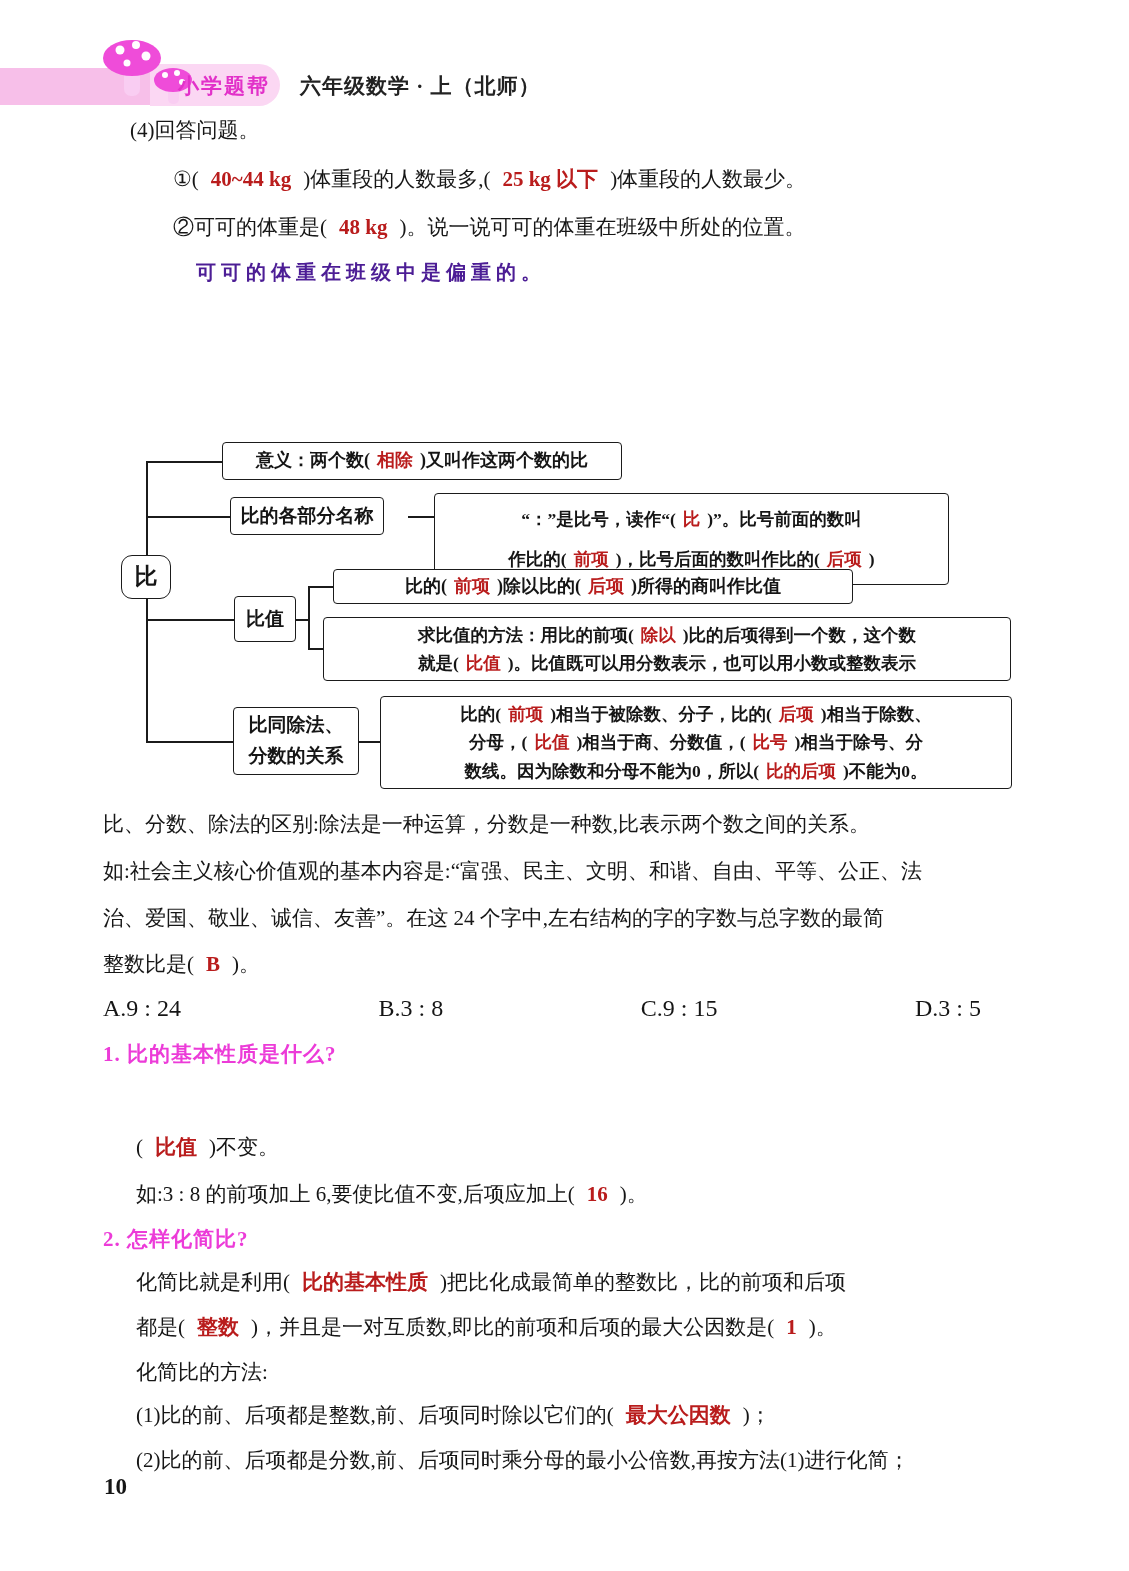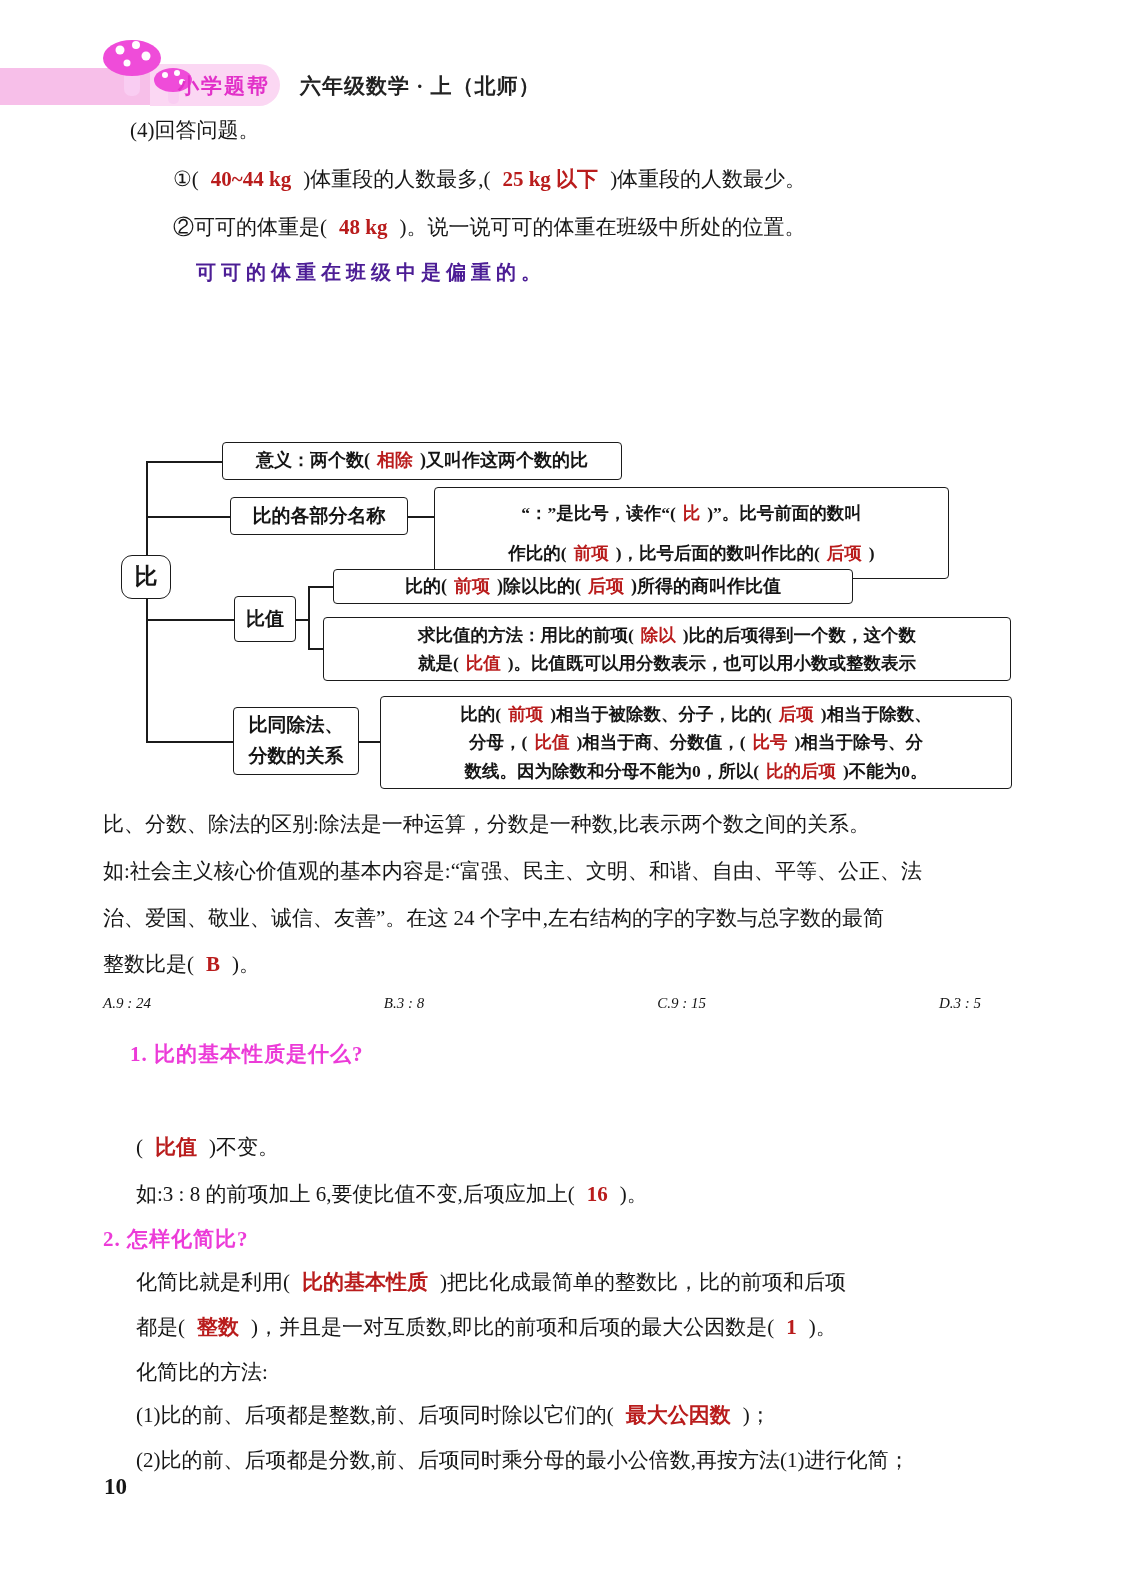--- a/index.html
+++ b/index.html
@@ -17,21 +17,21 @@
   .brand{position:absolute;left:178px;top:72px;font-size:21px;font-weight:bold;color:#e231c9;letter-spacing:2px;}
   .edition{position:absolute;left:300px;top:72px;font-size:21px;font-weight:bold;color:#222;letter-spacing:1px;}
   .mushrooms{position:absolute;left:94px;top:36px;}
   
   .tline{position:absolute;white-space:nowrap;font-size:21px;color:#161616;}
   .ans{color:#b91c1c;font-weight:600;padding:0 12px;}
   .free-answer{position:absolute;white-space:nowrap;font-size:20px;font-weight:bold;color:#4c1d95;letter-spacing:5px;margin-left:24px;}
   .unit-title{position:absolute;left:0;top:343px;width:100%;text-align:center;
     font-size:37px;font-weight:bold;letter-spacing:3px;color:#0c0c0c;}
   .pink-heading{position:absolute;white-space:nowrap;font-size:21px;font-weight:bold;color:#ec3bd8;letter-spacing:1px;}
-  .choices{position:absolute;left:103px;top:995px;width:878px;display:flex;justify-content:space-between;font-size:15px;font-style:italic;}
+  .choices{position:absolute;left:103px;top:995px;width:878px;display:flex;justify-content:space-between;font-size:24px;}
   .choices span{white-space:nowrap;}
   .pagenum{position:absolute;left:104px;top:1474px;font-size:23px;font-weight:bold;}
   
   .dg{position:absolute;left:112px;top:432px;width:930px;height:368px;font-weight:bold;}
   .dg .box{position:absolute;border:1.6px solid #1b1b1b;border-radius:4px;background:#fff;
     display:flex;align-items:center;justify-content:center;flex-direction:column;box-sizing:border-box;}
   .dg .box .ln{white-space:nowrap;line-height:1.62;}
   .dg .ans{padding:0 7px;}
   .dg .vline,.dg .hline{position:absolute;background:#1b1b1b;}
   .dg .vline{width:1.6px;}
@@ -87,24 +87,24 @@
     <div class="hline" style="left:245px;top:309px;width:23px;"></div>
 
     <div class="box root" style="left:9px;top:123px;width:50px;height:44px;border-radius:11px;">
       <div class="ln">比</div>
     </div>
 
     <div class="box txt18" style="left:110px;top:10px;width:400px;height:38px;">
       <div class="ln"><span>意义：两个数(</span><span class="ans">相除</span><span>)又叫作这两个数的比</span></div>
     </div>
 
-    <div class="box lab19" style="left:118px;top:65px;width:178px;height:38px;">
+    <div class="box lab19" style="left:118px;top:65px;width:154px;height:38px;">
       <div class="ln">比的各部分名称</div>
     </div>
-    <div class="box txt17" style="left:322px;top:55px;width:515px;height:92px;gap:12px;">
+    <div class="box txt17" style="left:322px;top:61px;width:515px;height:92px;gap:12px;">
       <div class="ln"><span>“：”是比号，读作“(</span><span class="ans">比</span><span>)”。比号前面的数叫</span></div>
       <div class="ln"><span>作比的(</span><span class="ans">前项</span><span>)，比号后面的数叫作比的(</span><span class="ans">后项</span><span>)</span></div>
     </div>
 
     <div class="box lab19" style="left:122px;top:164px;width:62px;height:46px;">
       <div class="ln">比值</div>
     </div>
     <div class="box txt18" style="left:221px;top:137px;width:520px;height:35px;">
       <div class="ln"><span>比的(</span><span class="ans">前项</span><span>)除以比的(</span><span class="ans">后项</span><span>)所得的商叫作比值</span></div>
     </div>
@@ -129,21 +129,21 @@
   <div class="tline" style="left:103px;top:904px;"><span>治、爱国、敬业、诚信、友善”。在这 24 个字中,左右结构的字的字数与总字数的最简</span></div>
   <div class="tline" style="left:103px;top:950px;"><span>整数比是(</span><span class="ans">B</span><span>)。</span></div>
 
   <div class="choices">
     <span>A.9 : 24</span>
     <span>B.3 : 8</span>
     <span>C.9 : 15</span>
     <span>D.3 : 5</span>
   </div>
 
-  <div class="pink-heading" style="left:103px;top:1040px;margin-left:27px;">1. 比的基本性质是什么?</div>
+  <div class="pink-heading" style="left:103px;top:1040px;">1. 比的基本性质是什么?</div>
   <div class="tline" style="left:136px;top:1133px;"><span>(</span><span class="ans">比值</span><span>)不变。</span></div>
   <div class="tline" style="left:136px;top:1180px;"><span>如:3 : 8 的前项加上 6,要使比值不变,后项应加上(</span><span class="ans">16</span><span>)。</span></div>
 
   <div class="pink-heading" style="left:103px;top:1225px;">2. 怎样化简比?</div>
   <div class="tline" style="left:136px;top:1268px;"><span>化简比就是利用(</span><span class="ans">比的基本性质</span><span>)把比化成最简单的整数比，比的前项和后项</span></div>
   <div class="tline" style="left:136px;top:1313px;"><span>都是(</span><span class="ans">整数</span><span>)，并且是一对互质数,即比的前项和后项的最大公因数是(</span><span class="ans">1</span><span>)。</span></div>
   <div class="tline" style="left:136px;top:1358px;"><span>化简比的方法:</span></div>
   <div class="tline" style="left:136px;top:1401px;"><span>(1)比的前、后项都是整数,前、后项同时除以它们的(</span><span class="ans">最大公因数</span><span>)；</span></div>
   <div class="tline" style="left:136px;top:1446px;"><span>(2)比的前、后项都是分数,前、后项同时乘分母的最小公倍数,再按方法(1)进行化简；</span></div>
 

